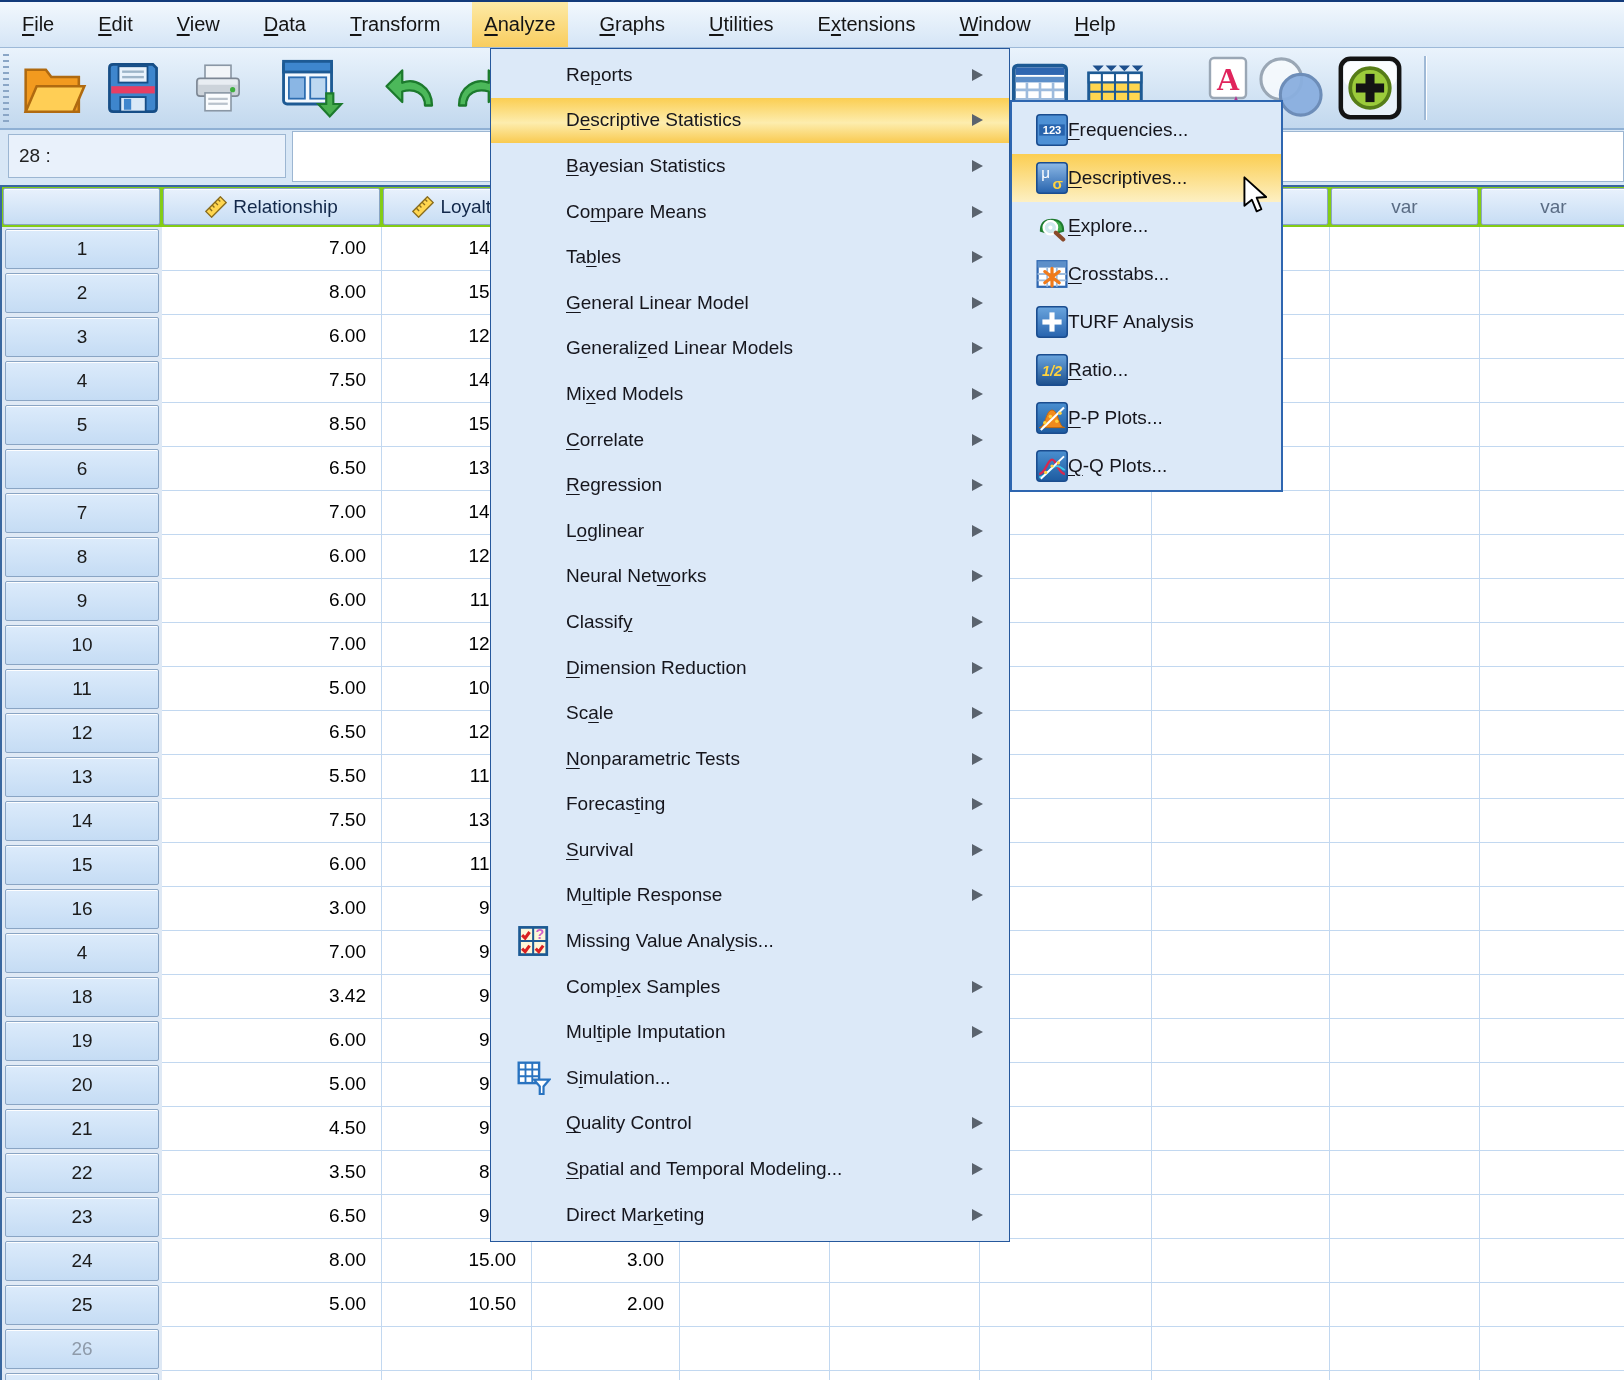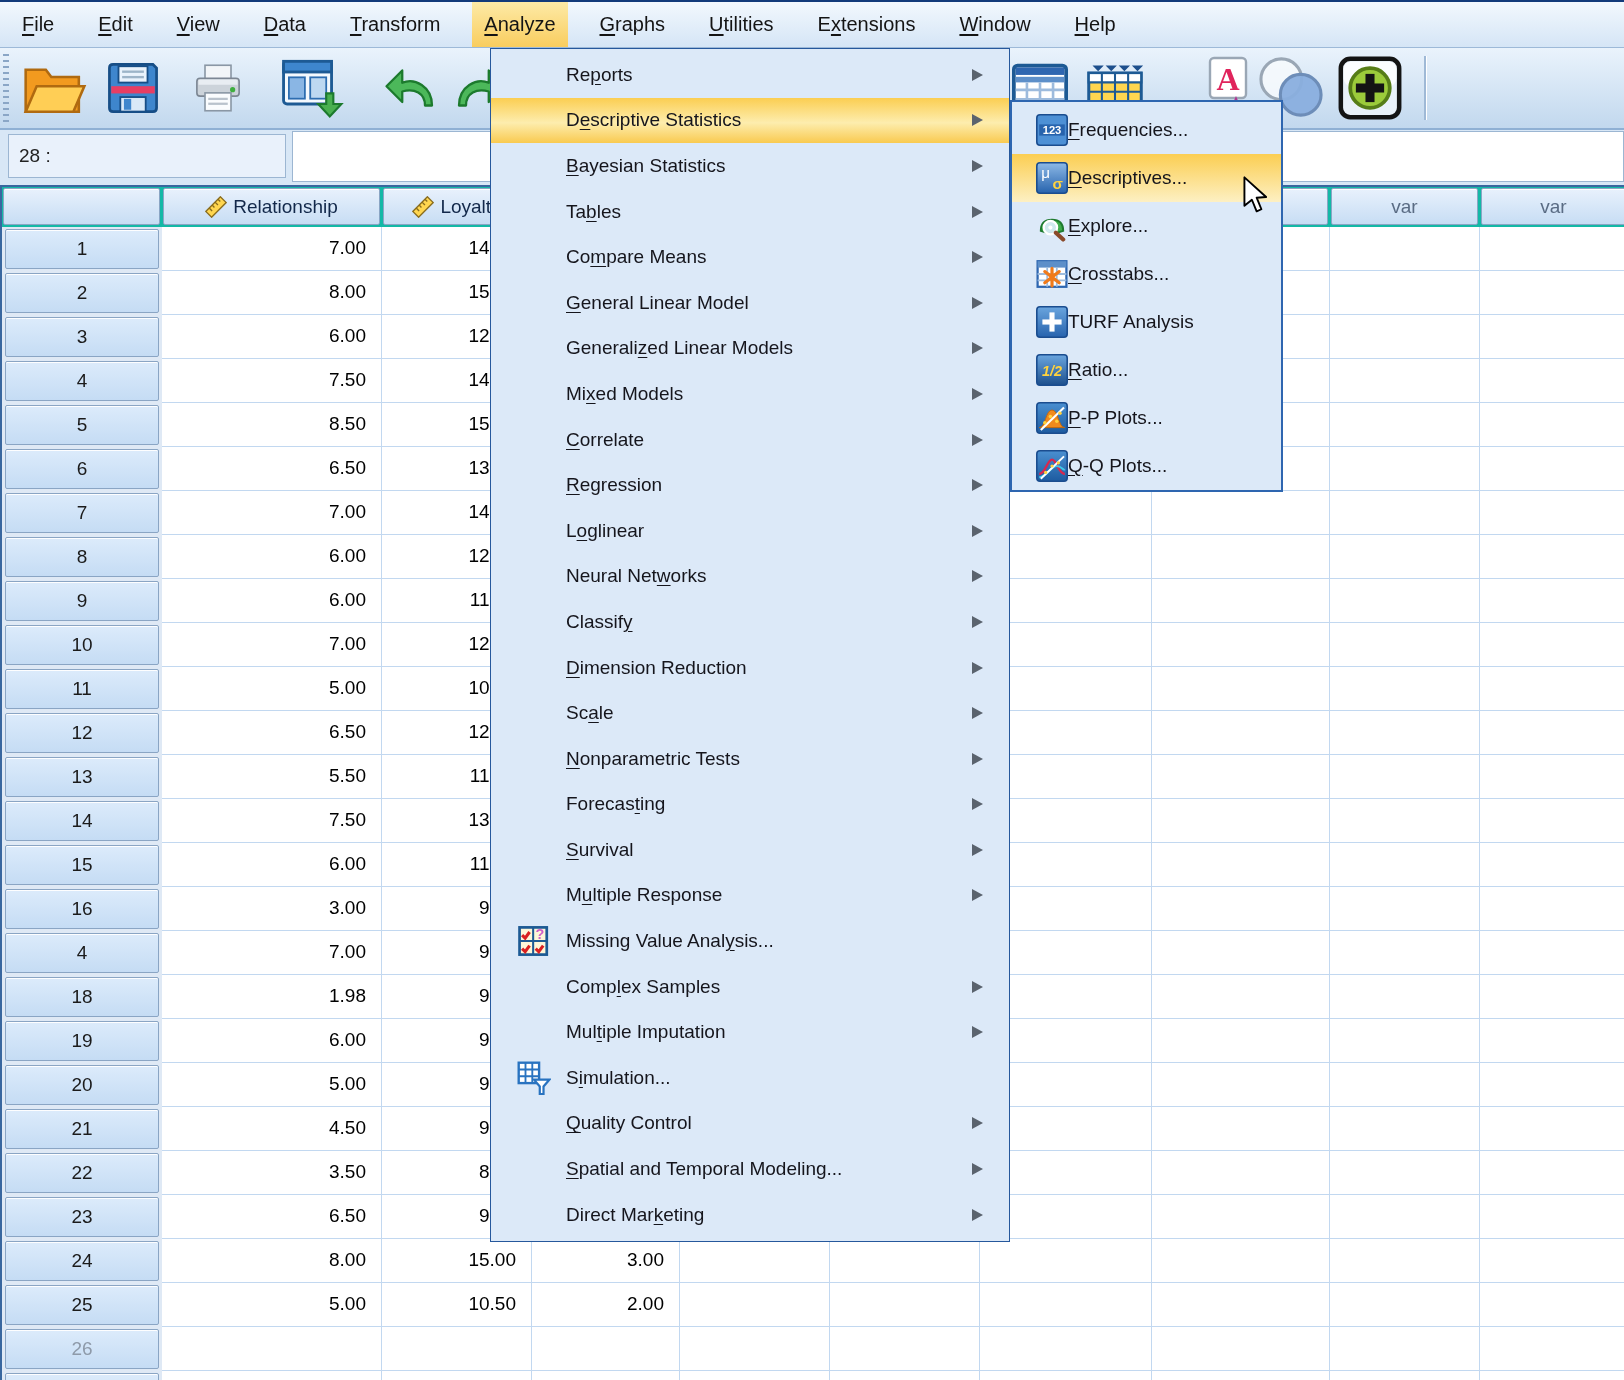--- a/index.html
+++ b/index.html
@@ -30,21 +30,21 @@
            border:1px solid #9cb6d2;font-size:19px;color:#222;line-height:42px;padding-left:10px;box-sizing:border-box;}
   #cell-editor{position:absolute;left:292px;top:1px;right:0;height:51px;background:#fff;
                border:1px solid #9cb6d2;box-sizing:border-box;}
 
   
   #grid{position:absolute;top:185px;left:0;width:1626px;height:1195px;background:#fff;
         border-top:2px solid #39679f;border-left:2px solid #39679f;box-sizing:border-box;overflow:hidden;}
   .grow{display:flex;height:44px;}
   .grow.header{height:40px;background:#dfe9f5;}
   .gc{flex:none;box-sizing:border-box;overflow:hidden;}
-  .hcell{padding:1px 2px 2px 1px;background:#14b8a6;}
+  .hcell{padding:1px 2px 2px 1px;background:#84cc16;}
   .hbtn{width:100%;height:100%;display:flex;align-items:center;justify-content:center;gap:6px;
         font-size:19px;color:#12284a;background:linear-gradient(#e8f1fc,#c7ddf4);
         border:1px solid #8aa5c4;border-radius:2px;box-shadow:inset 0 1px 0 rgba(255,255,255,.95);box-sizing:border-box;}
   .hbtn.var{color:#5a6c84;}
   .hbtn svg{width:22px;height:22px;flex:none;}
   .rhdr{padding:2px 3px;background:#dfe9f5;}
   .rbtn{width:100%;height:100%;display:flex;align-items:center;justify-content:center;
         font-size:19px;color:#1b1b1b;background:linear-gradient(#dcebfb,#c5dcf4);
         border:1px solid #8aa5c4;border-radius:2px;box-shadow:inset 0 1px 0 rgba(255,255,255,.95);box-sizing:border-box;}
   .rbtn.dim{color:#8e9aa9;}
@@ -505,21 +505,21 @@
         <div class="gc dcell" style="width: 150px;"></div>
         <div class="gc dcell" style="width: 172px;"></div>
         <div class="gc dcell" style="width: 178px;"></div>
         <div class="gc dcell" style="width: 150px;"></div>
         <div class="gc dcell" style="width: 148px;"></div>
       </div>
       <div class="grow">
         <div class="gc rhdr" style="width: 160px;">
           <div class="rbtn">18</div>
         </div>
-        <div class="gc dcell" style="width: 220px;">1.98</div>
+        <div class="gc dcell" style="width: 220px;">3.42</div>
         <div class="gc dcell" style="width: 150px;">9.00</div>
         <div class="gc dcell" style="width: 148px;"></div>
         <div class="gc dcell" style="width: 150px;"></div>
         <div class="gc dcell" style="width: 150px;"></div>
         <div class="gc dcell" style="width: 172px;"></div>
         <div class="gc dcell" style="width: 178px;"></div>
         <div class="gc dcell" style="width: 150px;"></div>
         <div class="gc dcell" style="width: 148px;"></div>
       </div>
       <div class="grow">
@@ -657,25 +657,25 @@
       </div>
       <div class="mi hl">
         <span>D<u>e</u>scriptive Statistics</span>
         <span class="arrow"></span>
       </div>
       <div class="mi">
         <span><u>B</u>ayesian Statistics</span>
         <span class="arrow"></span>
       </div>
       <div class="mi">
+        <span>Co<u>m</u>pare Means</span>
+        <span class="arrow"></span>
+      </div>
+      <div class="mi">
         <span>Ta<u>b</u>les</span>
-        <span class="arrow"></span>
-      </div>
-      <div class="mi">
-        <span>Co<u>m</u>pare Means</span>
         <span class="arrow"></span>
       </div>
       <div class="mi">
         <span><u>G</u>eneral Linear Model</span>
         <span class="arrow"></span>
       </div>
       <div class="mi">
         <span>Generali<u>z</u>ed Linear Models</span>
         <span class="arrow"></span>
       </div>

